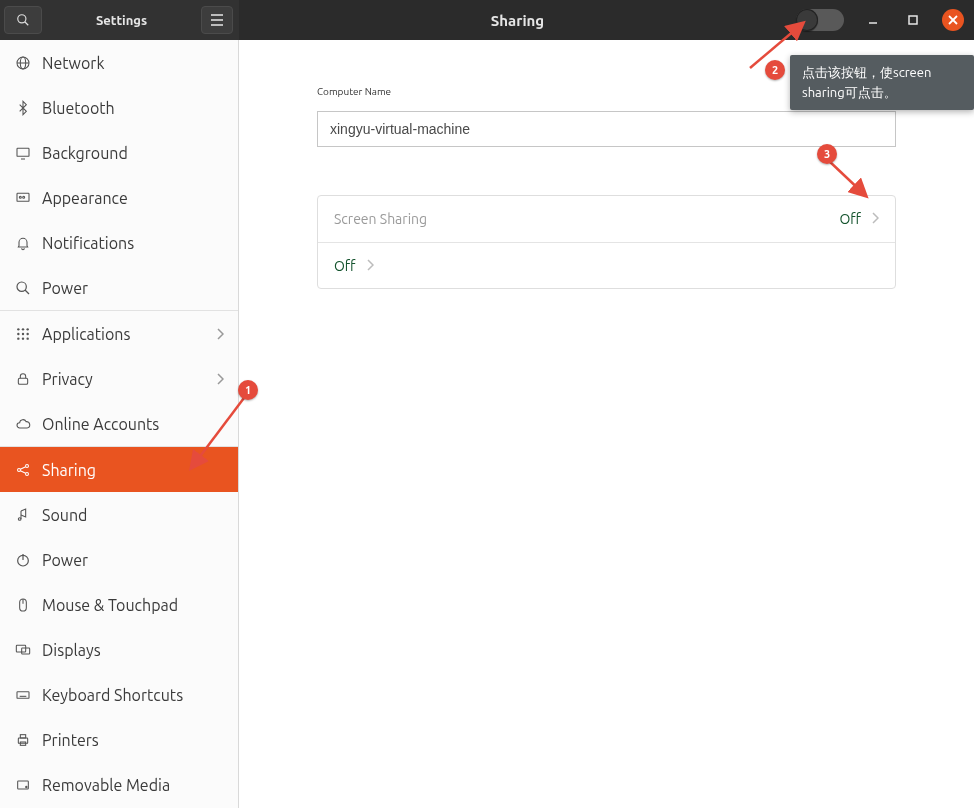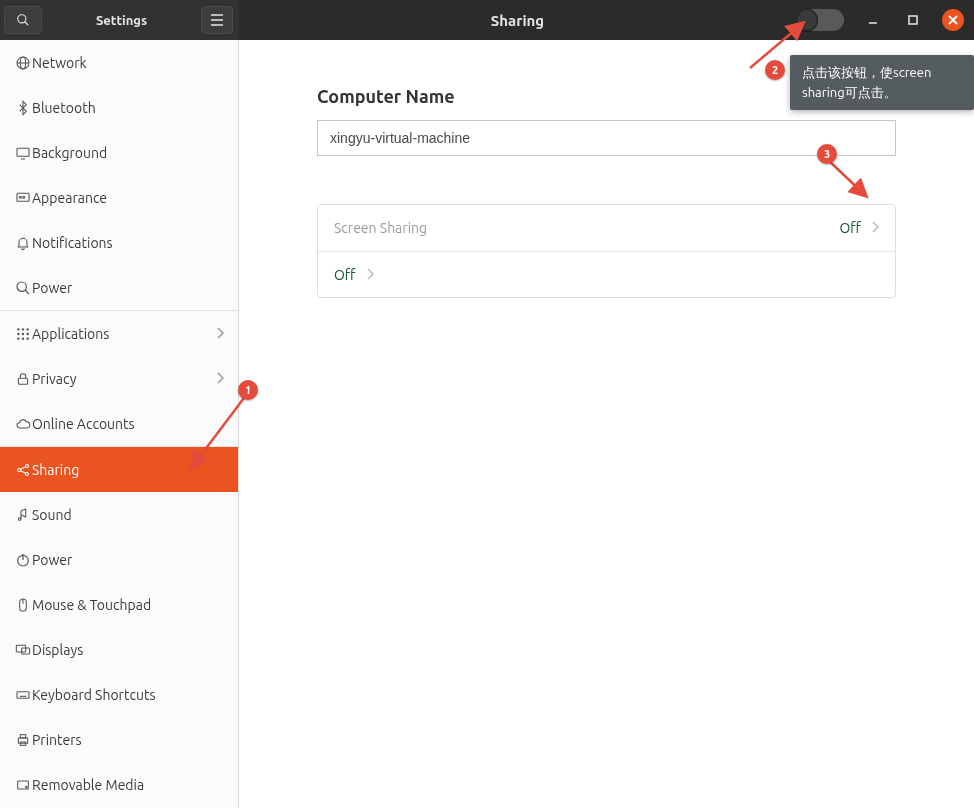--- a/index.html
+++ b/index.html
@@ -58,35 +58,35 @@
   
   .body { flex: 1; display: flex; overflow: hidden; }
 
   
   .sidebar {
     width: 239px; border-right: 1px solid #d9d9d9; background: #fbfbfb;
     overflow-y: hidden; position: relative;
   }
   .side-item {
     display: flex; align-items: center; height: 45px; padding: 0 14px;
-    gap: 0; font-size: 14px; color: #3a3a3a; cursor: pointer;
+    gap: 10px; font-size: 16px; color: #3a3a3a; cursor: pointer;
     border-bottom: 0;
   }
   .side-item.active { background: #e95420; color: #fff; }
   .side-item.active .side-icon { color: #fff; }
   .side-icon { width: 18px; display: flex; justify-content: center; color: #555; }
   .side-sep { height: 1px; background: #e2e2e2; margin: 0; }
   .side-item .chev { margin-left: auto; color: #999; }
 
   
   .content {
     flex: 1; padding: 46px 78px 0 78px; position: relative; color: #333;
     background: #fff;
   }
-  .field-label { font-weight: 700; font-size: 18px; color: #333; margin-bottom: 14px; }
+  .field-label { font-weight: 400; font-size: 10px; color: #333; margin-bottom: 14px; }
   .text-input {
     width: 100%; height: 36px; border: 1px solid #c6c6c6; border-radius: 0;
     padding: 0 12px; font-size: 14px; color: #4a4a4a; background: #fff;
   }
   .list-box {
     margin-top: 48px; border: 1px solid #dedede; border-radius: 4px; overflow: hidden;
   }
   .list-row {
     display: flex; align-items: center; height: 46px; padding: 0 16px;
     font-size: 14px; color: #9a9a9a; cursor: pointer;

